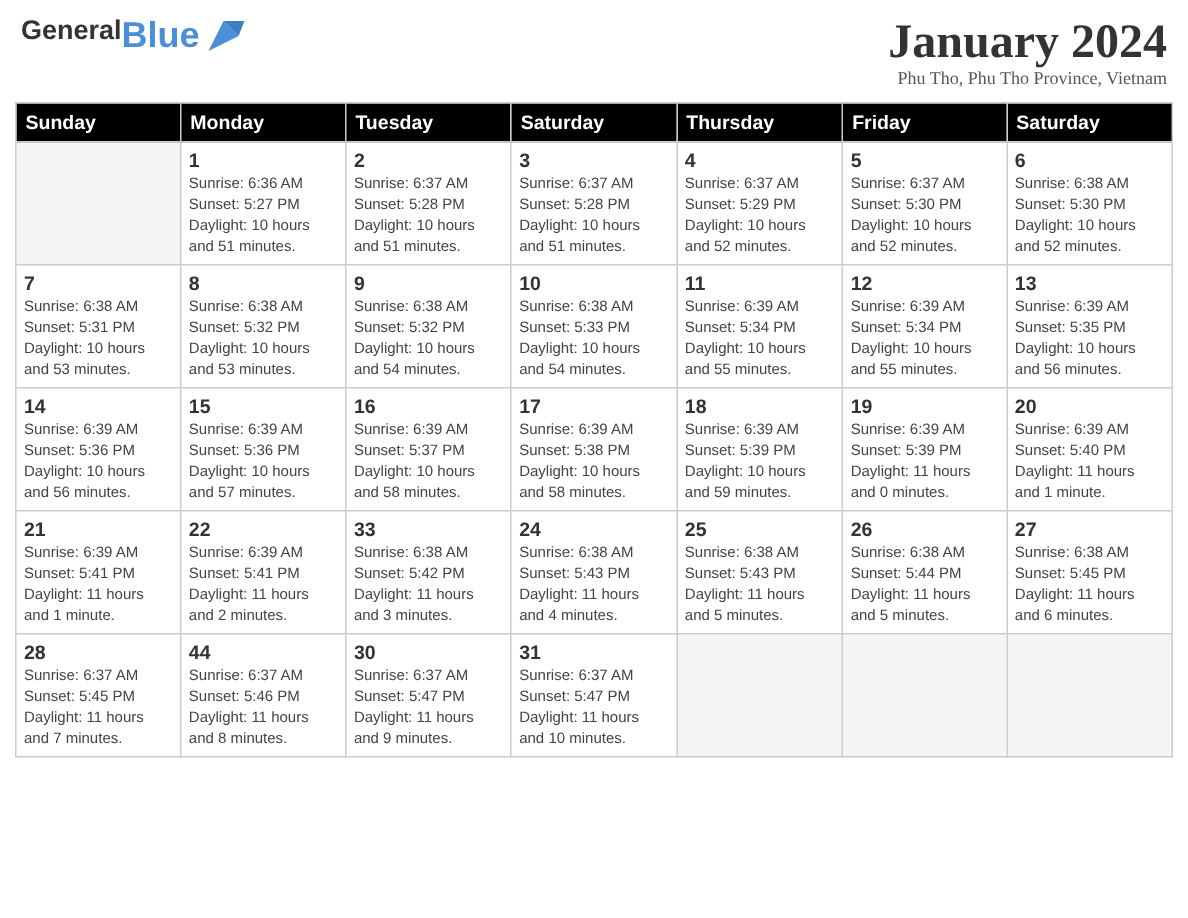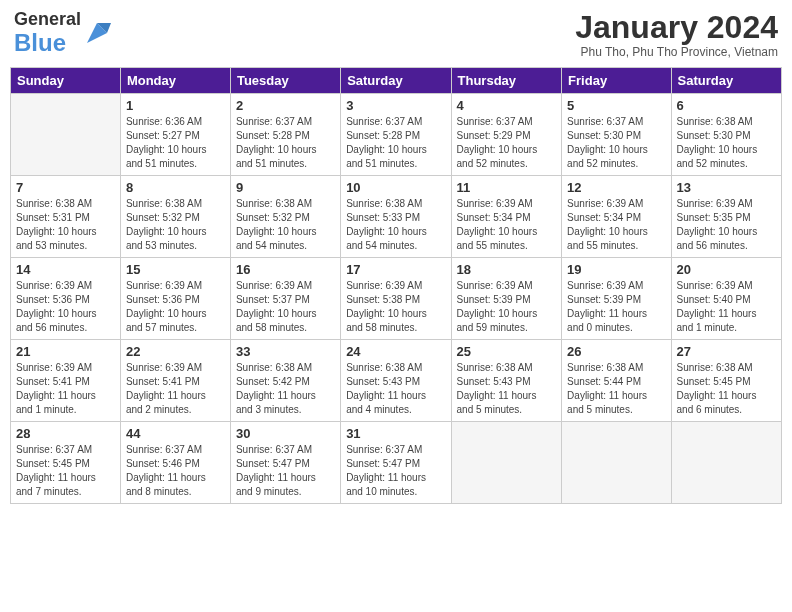--- a/index.html
+++ b/index.html
@@ -21,39 +21,40 @@
       display: flex;
       align-items: center;
     }
     .logo-icon {
       width: 28px;
       height: 28px;
       margin-left: 2px;
     }
     .title-block {
       text-align: right;
+      font-family: Liberation Serif, serif;
     }
     .title-block h1 {
       font-size: 32px;
       font-weight: bold;
       color: #333;
       line-height: 1.1;
     }
     .title-block h2 {
       font-size: 12px;
       color: #555;
       font-weight: normal;
     }
     .calendar {
       width: 100%;
       border-collapse: collapse;
       border: 1px solid #ccc;
     }
     .calendar th {
-      background-color: #4c1d95;
+      background-color: #000000;
       color: #fff;
       text-align: left;
       padding: 5px 6px;
       font-size: 13px;
       border: 1px solid #ccc;
     }
     .calendar td {
       vertical-align: top;
       border: 1px solid #ccc;
       padding: 4px 5px;
@@ -78,21 +79,21 @@
     }
     .calendar tr:nth-child(even) td:not(.empty) {
       background: #fff;
     }
   </style>
 </head>
 <body>
 
 <div class="header">
   <div class="logo">
-    <div style="display:flex;flex-direction:column;line-height:1.1">
+    <div style="display:flex;flex-direction:row;line-height:1.1">
       <span style="font-size:18px;font-weight:bold;color:#333;">General</span>
       <span style="font-size:24px;font-weight:bold;color:#4a90d9;">Blue</span>
     </div>
     <svg class="logo-icon" viewBox="0 0 28 28" xmlns="http://www.w3.org/2000/svg">
       <polygon points="4,24 14,4 24,14" fill="#4a90d9"></polygon>
       <polygon points="14,4 24,14 28,4" fill="#3d7fc1"></polygon>
     </svg>
   </div>
   <div class="title-block">
     <h1>January 2024</h1>

